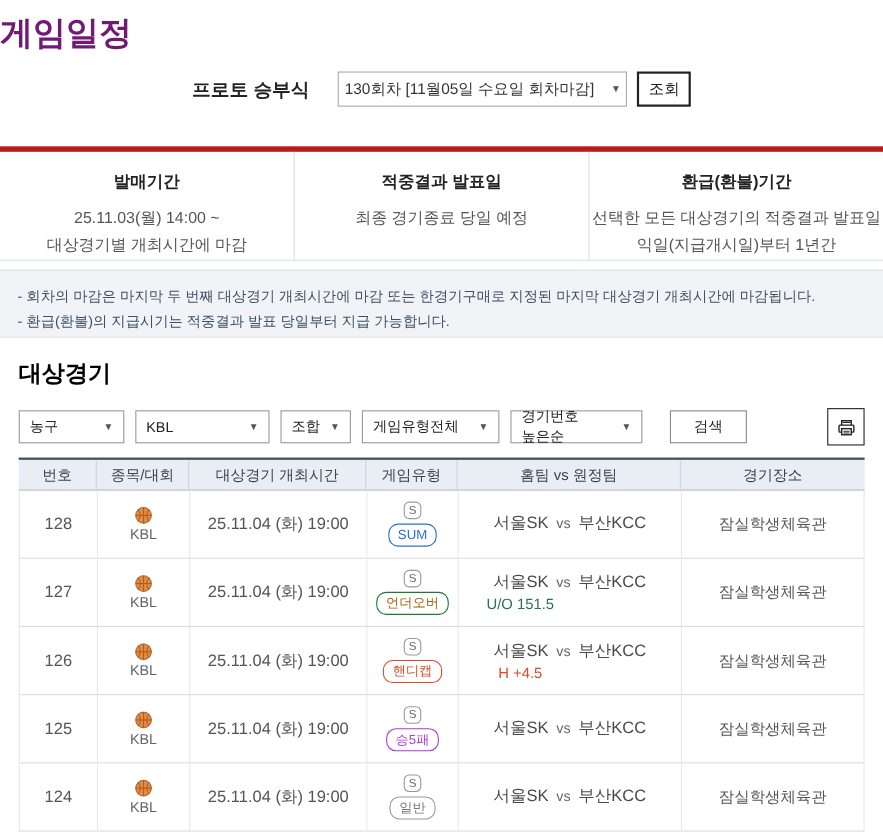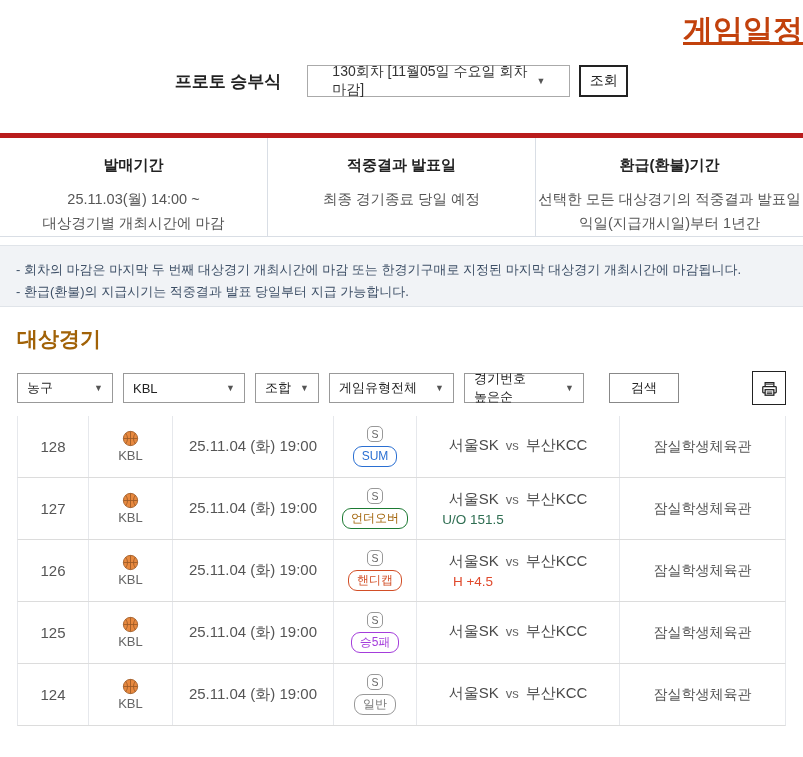--- a/index.html
+++ b/index.html
@@ -1,43 +1,43 @@
 <!DOCTYPE html>
 <html><head>
 <meta charset="utf-8">
 <style>
   * { box-sizing: border-box; margin: 0; padding: 0; }
   html,body { width: 803px; height: 757px; overflow: hidden; background: #fff;
     font-family: "Liberation Sans", "DejaVu Sans", sans-serif; color: #333; }
 
   
-  .page-title { margin-top: 10px; text-align: right; font-size: 30px; font-weight: 700; color: #c2410c; text-decoration: underline; }
+  .page-title { margin-top: 10px; text-align: left; font-size: 30px; font-weight: 700; color: #701a75; }
   .round-row { margin-top: 14px; display: flex; justify-content: center; align-items: center; gap: 9px; height: 32px; }
   .round-label { font-size: 17px; font-weight: 700; color: #222; margin-right: 17px; }
   .round-select { width: 263px; height: 32px; border: 1px solid #aaa; background: #fff;
-    display: flex; align-items: center; justify-content: space-between; padding: 0 24px; cursor: pointer; }
+    display: flex; align-items: center; justify-content: space-between; padding: 0 5px; cursor: pointer; }
   .round-select .txt { font-size: 14px; color: #333; }
   .arrow { font-size: 9px; color: #555; }
   .inquiry-btn { width: 49px; height: 32px; border: 2px solid #222; background: #fff;
     font-size: 14px; color: #222; cursor: pointer; font-family: inherit; }
 
   
   .info-strip { margin-top: 36px; display: flex; border-top: 5px solid #b91c1c; border-bottom: 1px solid #d9dee5; height: 104px; }
   .info-col { flex: 1; padding-top: 18px; text-align: center; }
   .info-col + .info-col { border-left: 1px solid #d9dee5; }
   .info-title { font-size: 15px; font-weight: 700; color: #222; margin-bottom: 12px; }
   .info-line { font-size: 14.5px; color: #555; line-height: 24px; }
 
   
   .notes { margin-top: 8px; background: #f1f3f6; border-top: 1px solid #e0e4e9; border-bottom: 1px solid #e0e4e9;
     padding: 13px 16px; height: 62px; }
   .note-line { font-size: 13px; color: #3d4f66; line-height: 22px; }
 
   
-  .section-title { margin: 18px 0 0 17px; font-size: 21px; font-weight: 700; color: #a16207; height: 28px; }
+  .section-title { margin: 18px 0 0 17px; font-size: 21px; font-weight: 700; color: #000000; height: 28px; }
 
   
   .filter-row { margin: 18px 17px 0 17px; display: flex; align-items: center; height: 34px; }
   .filter-select { height: 30px; border: 1px solid #999; background: #fff; display: flex; align-items: center;
     justify-content: space-between; padding: 0 9px; margin-right: 10px; cursor: pointer; }
   .fs-0 { width: 96px; } .fs-1 { width: 122px; } .fs-2 { width: 64px; } .fs-3 { width: 125px; } .fs-4 { width: 120px; margin-right: 0; gap: 33px; }
   .filter-select .txt { font-size: 13px; color: #222; }
   .search-btn { margin-left: 25px; width: 70px; height: 30px; border: 1px solid #888; background: #fff;
     font-size: 13px; color: #222; cursor: pointer; font-family: inherit; }
   .print-btn { margin-left: auto; width: 34px; height: 34px; border: 1px solid #222; background: #fff;
@@ -140,20 +140,28 @@
       <path d="M6.5 9.5 V4.5 h11 v5"></path>
       <path d="M7.5 6.5 h9" stroke-width="1.2"></path>
       <rect x="3.5" y="9.5" width="17" height="8" rx="1"></rect>
       <rect x="6.5" y="13.5" width="11" height="7" fill="#fff"></rect>
       <path d="M8.5 16.5 h7 M8.5 18.5 h7" stroke-width="1.2"></path>
     </svg>
   </div>
 </div>
 
 <div class="game-table">
+  <div class="thead">
+    <div class="th c-no">번호</div>
+    <div class="th c-sport">종목/대회</div>
+    <div class="th c-time">대상경기 개최시간</div>
+    <div class="th c-type">게임유형</div>
+    <div class="th c-teams">홈팀 vs 원정팀</div>
+    <div class="th c-venue">경기장소</div>
+  </div>
 
   <div class="tr">
     <div class="td c-no num">128</div>
     <div class="td c-sport">
       <svg width="17" height="17" viewBox="0 0 20 20">
           <circle cx="10" cy="10" r="8.4" fill="#e8893f" stroke="#9c5a26"></circle>
           <path d="M10 1.6 v16.8 M1.6 10 h16.8 M4 3.6 c3.2 3.2 3.2 9.6 0 12.8 M16 3.6 c-3.2 3.2 -3.2 9.6 0 12.8" stroke="#9c5a26" fill="none"></path>
         </svg>
       <div class="league">KBL</div>
     </div>

